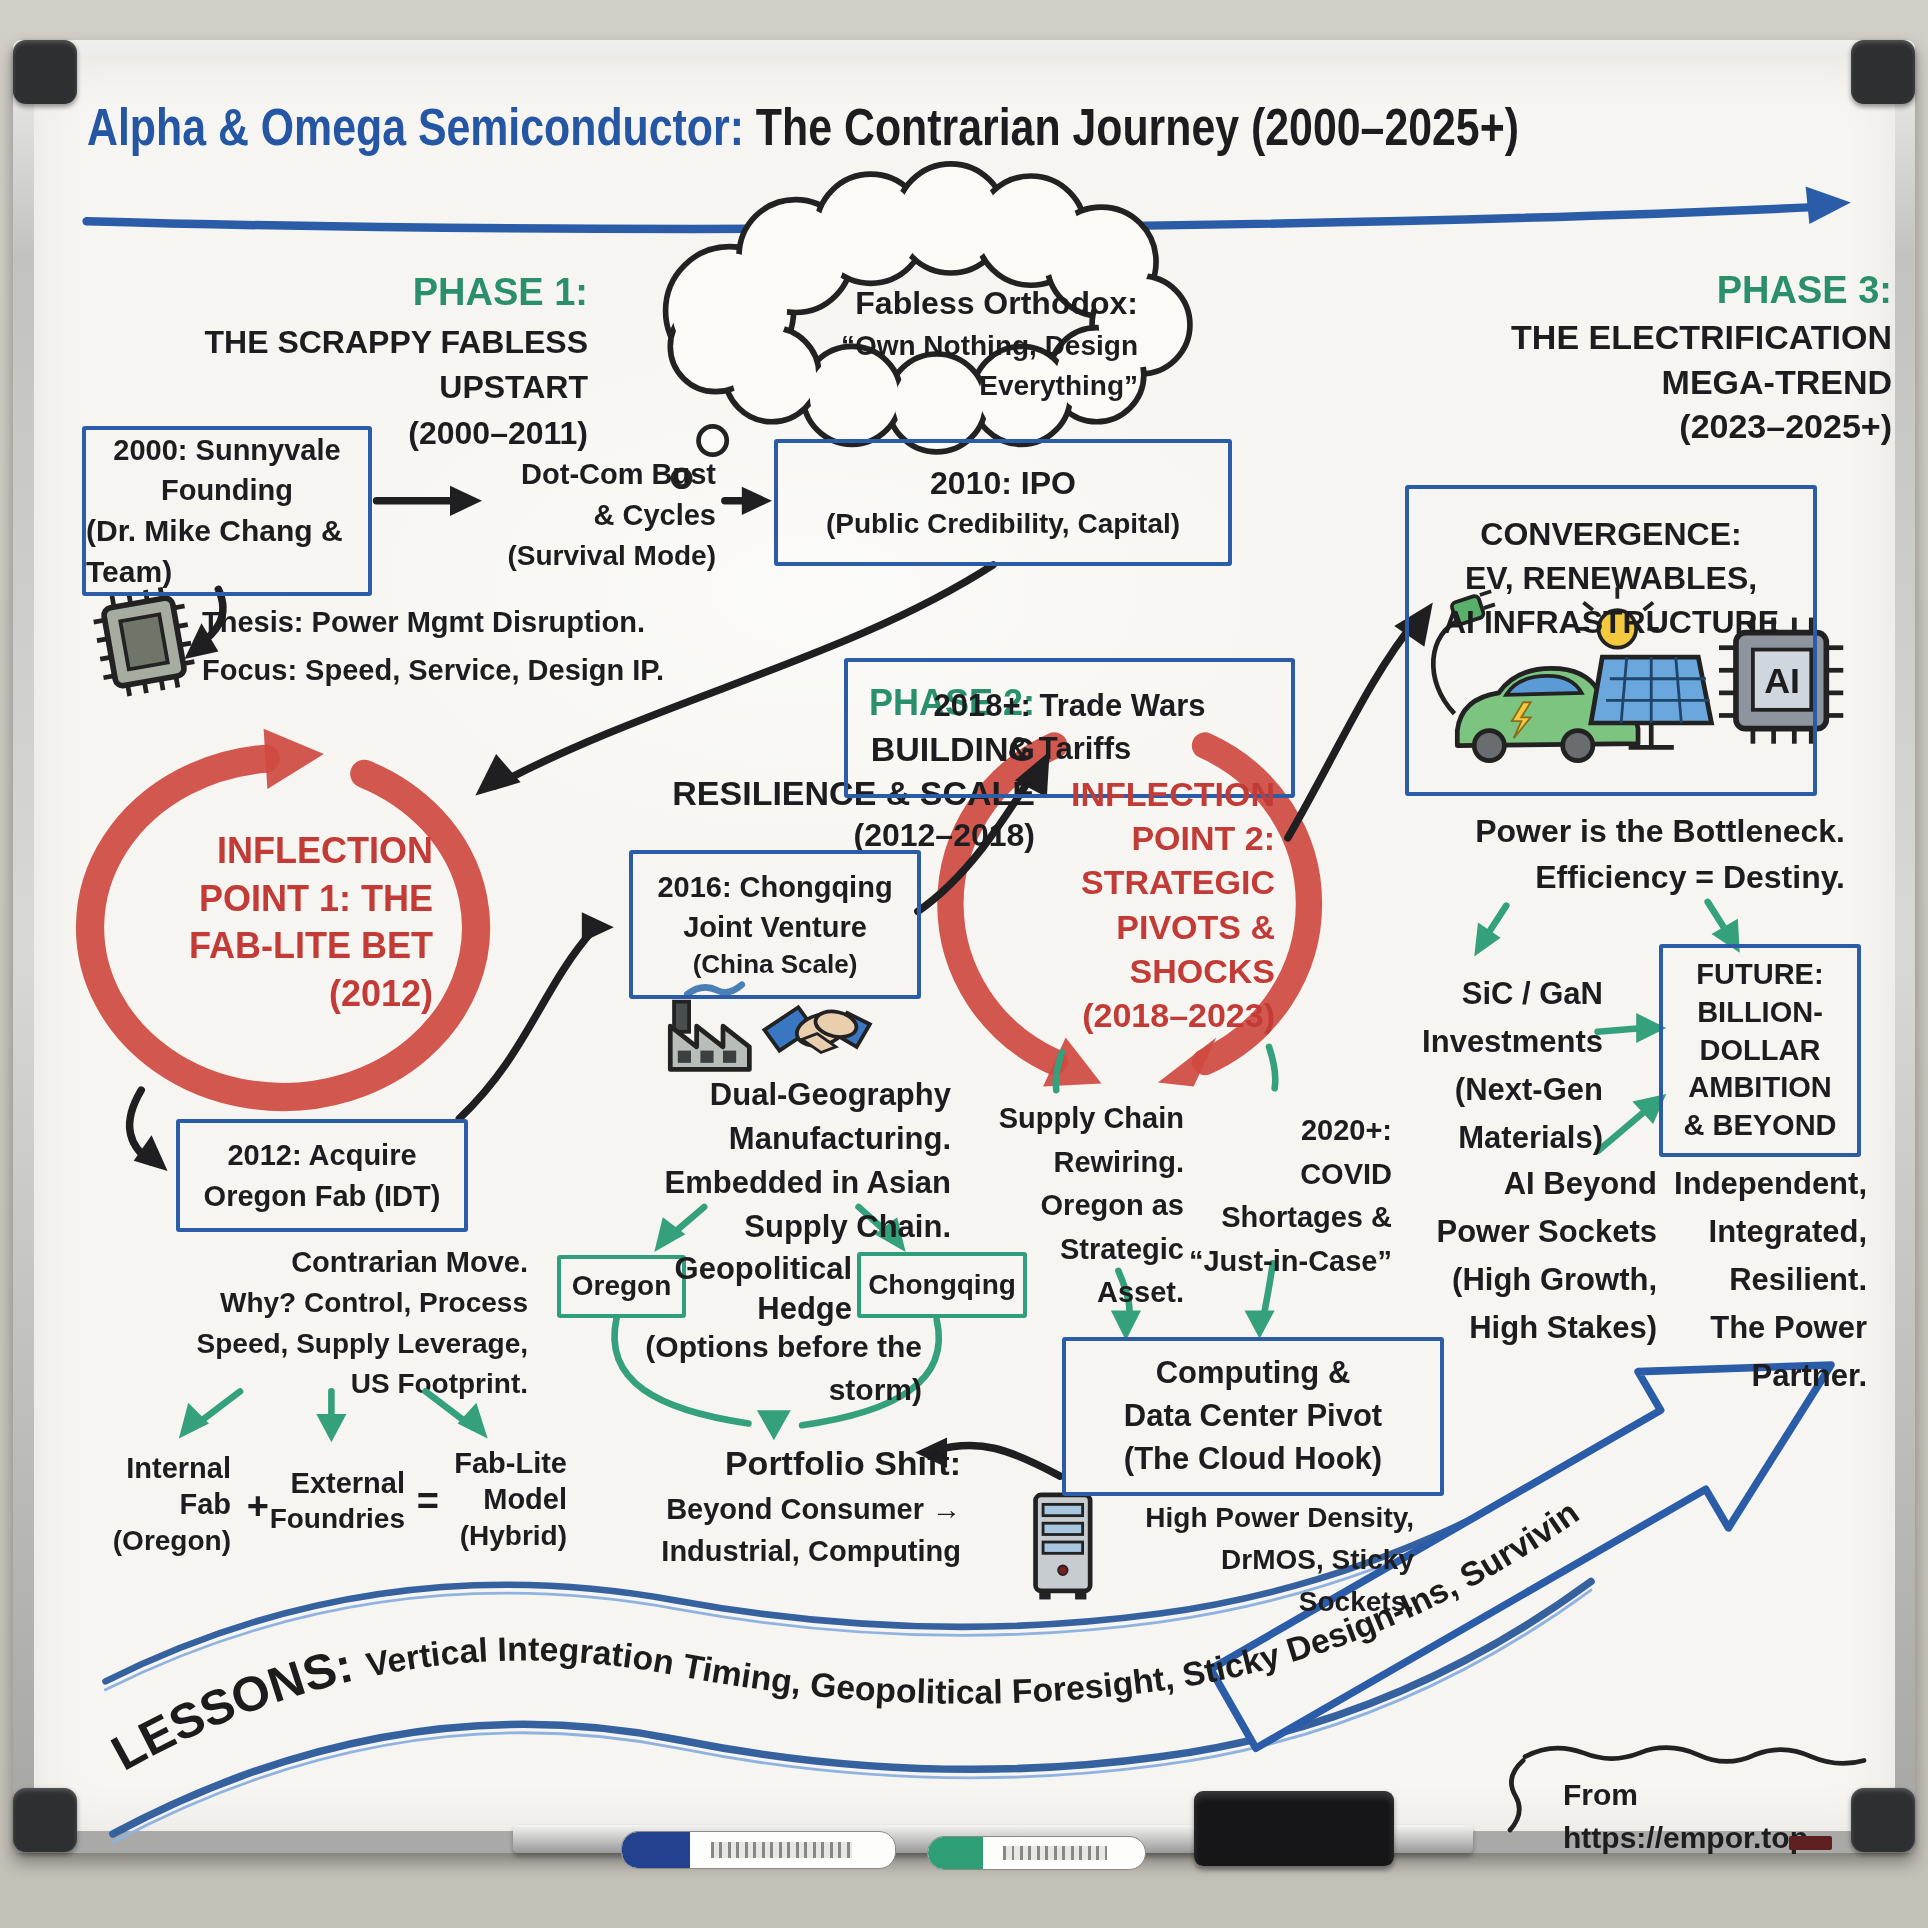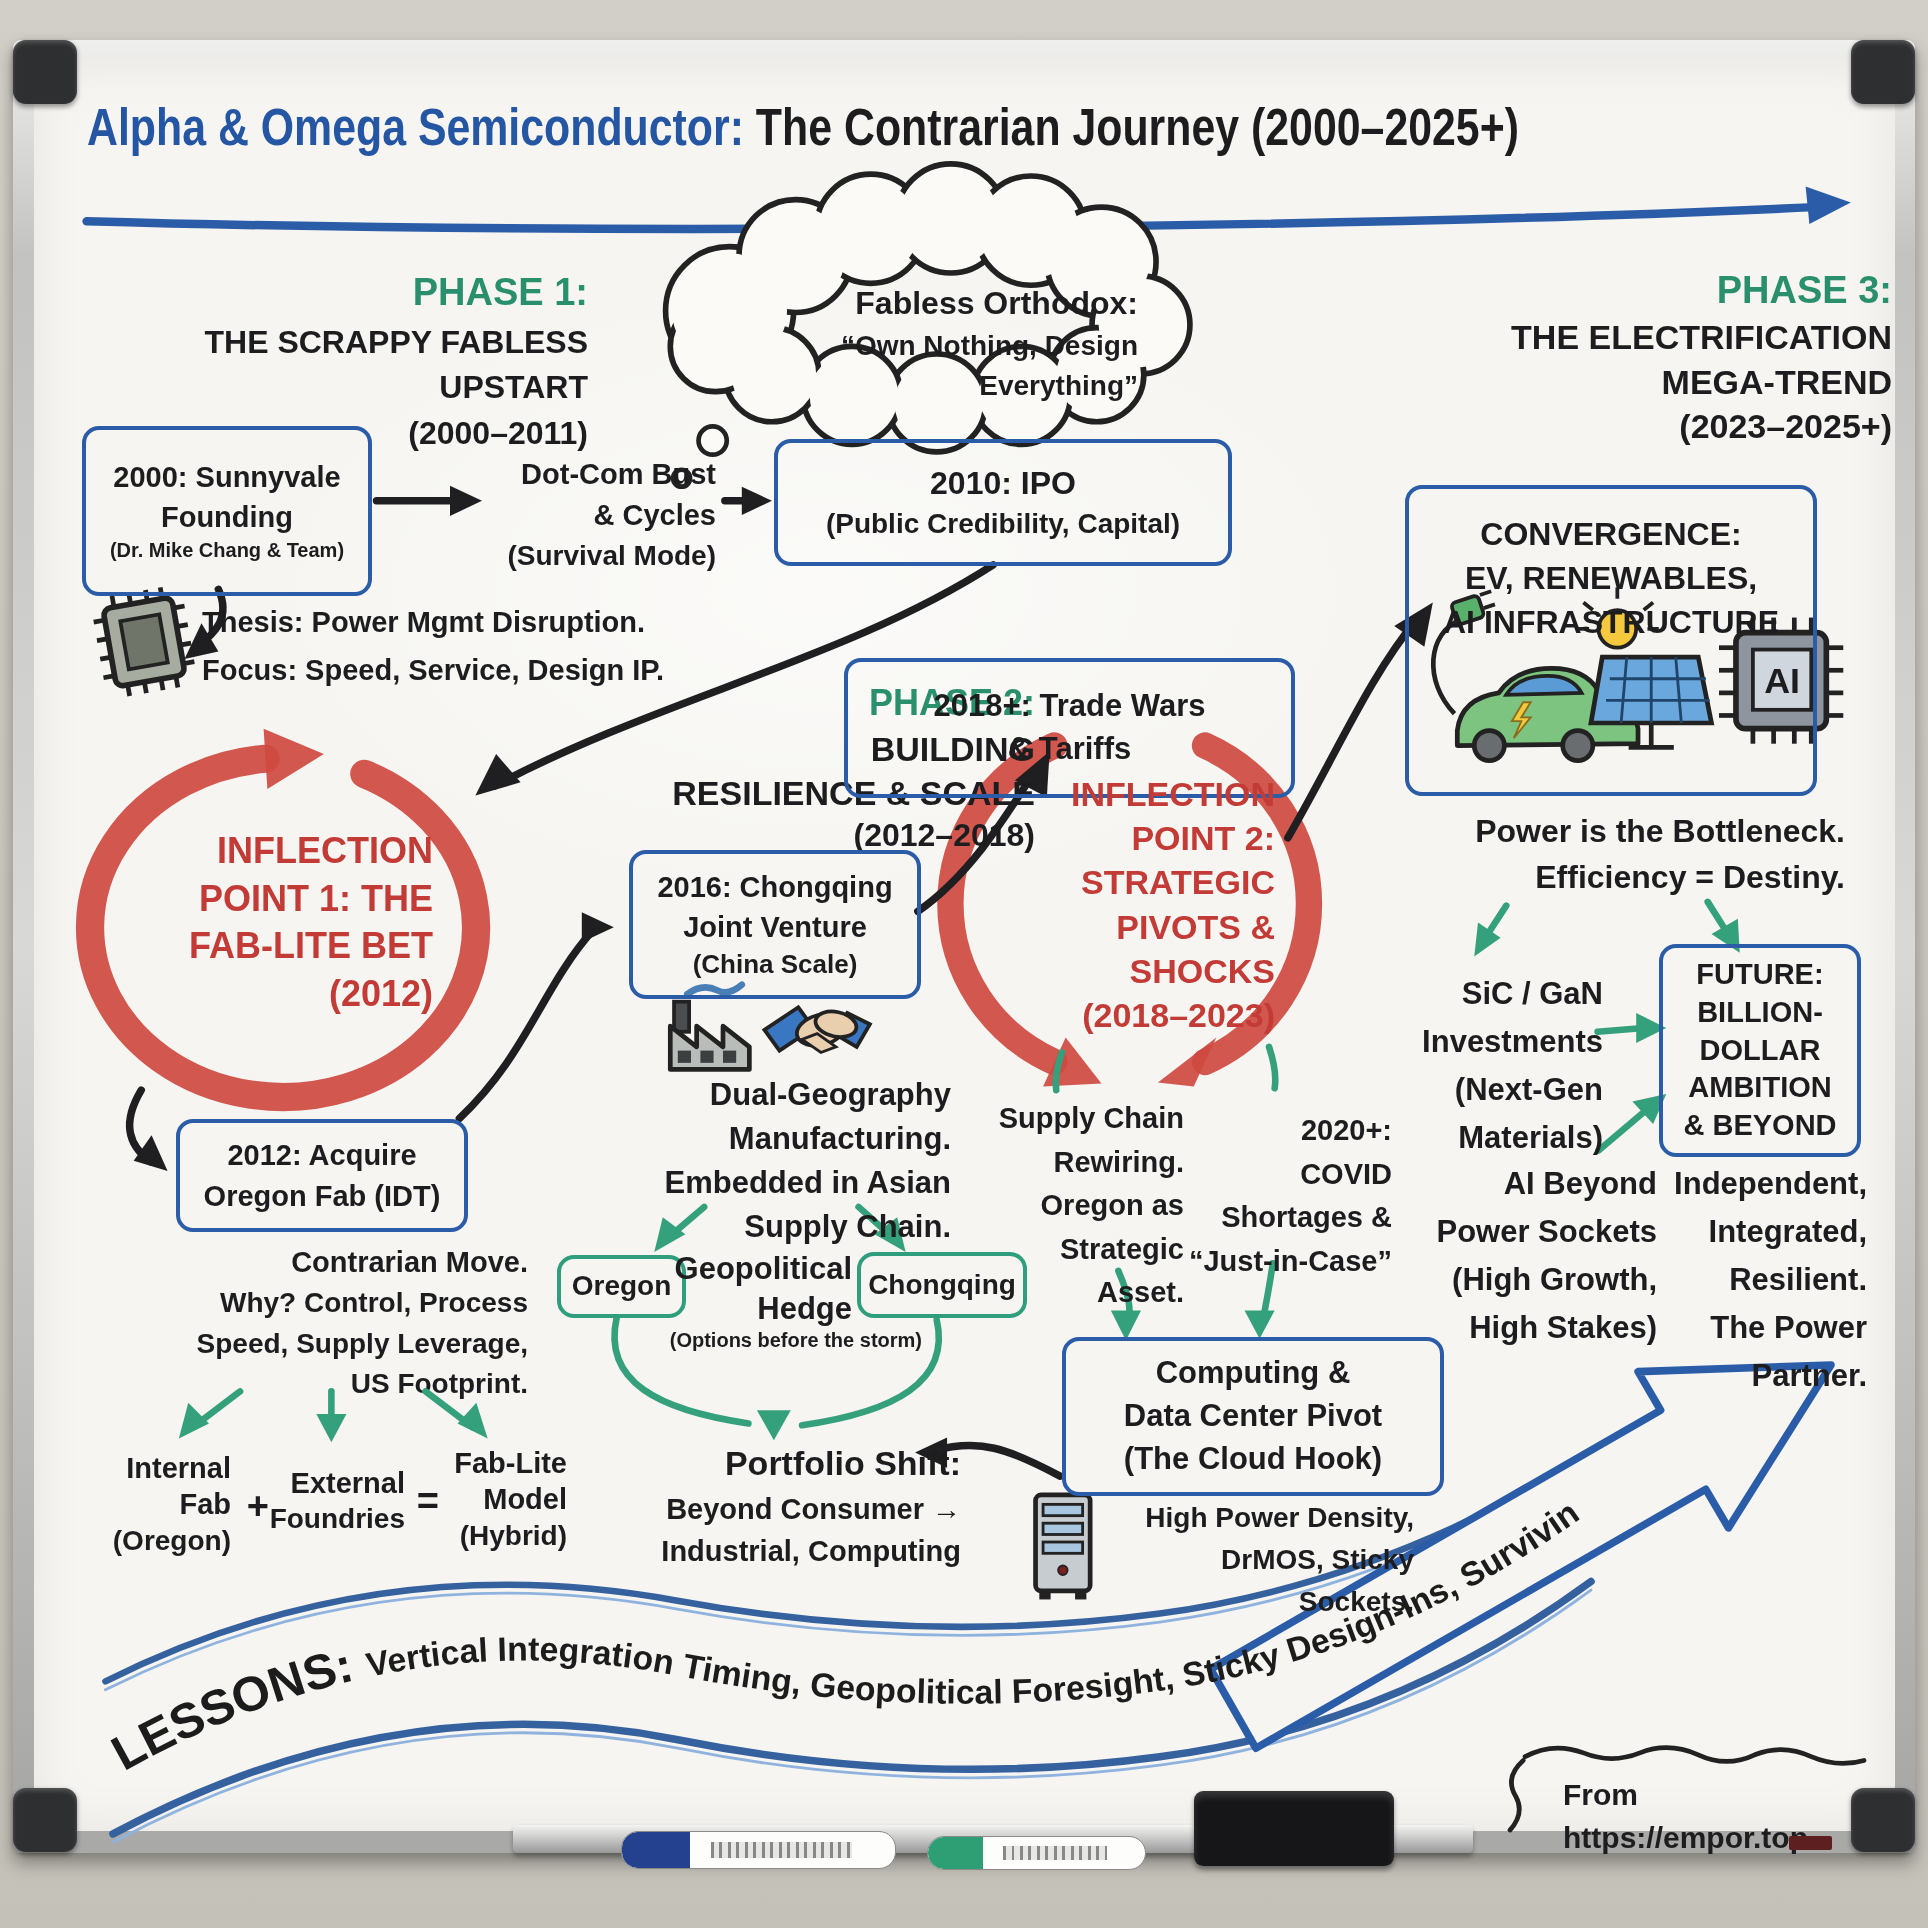--- a/index.html
+++ b/index.html
@@ -14,24 +14,24 @@
   .sheen{position:absolute;left:34px;top:60px;width:1861px;height:1771px;pointer-events:none;
          background:radial-gradient(ellipse 847px 471px at 42% 30%,rgba(255,255,255,.55),rgba(255,255,255,0) 70%);}
   .cap{position:absolute;width:64px;height:64px;background:#2d2f31;border-radius:13px;
        box-shadow:inset 0 2.8px 4.7px rgba(255,255,255,.18),0 2.8px 5.6px rgba(0,0,0,.4);}
   svg.art{position:absolute;left:0;top:0;width:1928px;height:1928px;pointer-events:none;}
   .t{position:absolute;text-align:right;font-weight:700;line-height:1.42;}
   .lft{text-align:left;}
   .green{color:#2a8f6d;}
   .red{color:#c23b36;}
   .blue{color:#2456a4;}
-  .f25{font-size:20px}.f28{font-size:26px}.f30{font-size:28px}
+  .f25{font-size:30px}.f28{font-size:26px}.f30{font-size:28px}
   .f31{font-size:29px}.f32{font-size:30px}.f33{font-size:31px}.f34{font-size:32px}
   .f36{font-size:34px}.f38{font-size:36px}.f40{font-size:38px}
-  .bluebox,.greenbox{position:absolute;border-radius:17px;display:flex;flex-direction:column;
+  .bluebox,.greenbox{position:absolute;border-radius:3px;display:flex;flex-direction:column;
         justify-content:center;align-items:center;font-weight:700;line-height:1.38;background:transparent;}
   .bluebox{border:4.7px solid #2b5ca8;}
   .greenbox{border:4.7px solid #2f9e7d;}
   .title{position:absolute;left:87px;top:98px;white-space:nowrap;font-weight:700;font-size:51px;
          letter-spacing:0;transform:scaleX(.84);transform-origin:left center;}
   .tray{position:absolute;left:513px;top:1825px;width:960px;height:28px;border-radius:4.7px;
         background:linear-gradient(#f4f4f2,#99999a);box-shadow:0 3.8px 5.6px rgba(0,0,0,.3);}
   .marker{position:absolute;border:1.9px solid #8a8a88;border-radius:17px;background:#fdfdfb;overflow:hidden;}
   .mcap{position:absolute;left:0;top:0;bottom:0;border-radius:15px 0 0 15px;}
   .mlabel{position:absolute;top:28%;bottom:28%;background:repeating-linear-gradient(90deg,#555 0 2.8px,#ddd 2.8px 8.5px);opacity:.7;}

